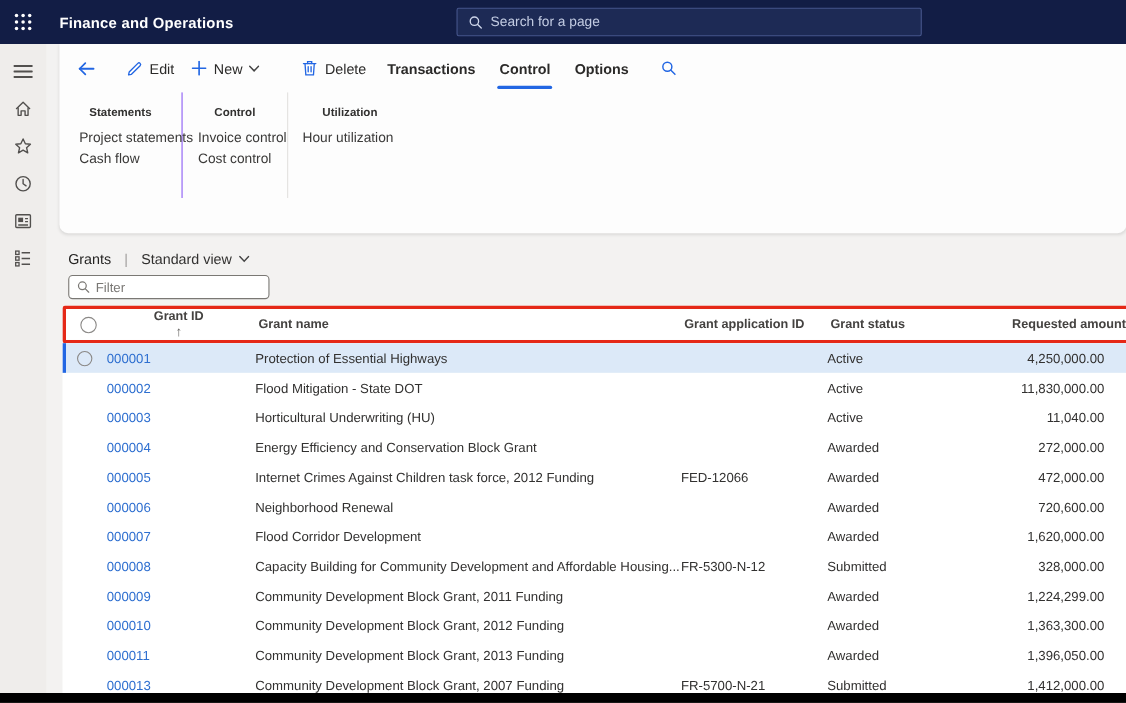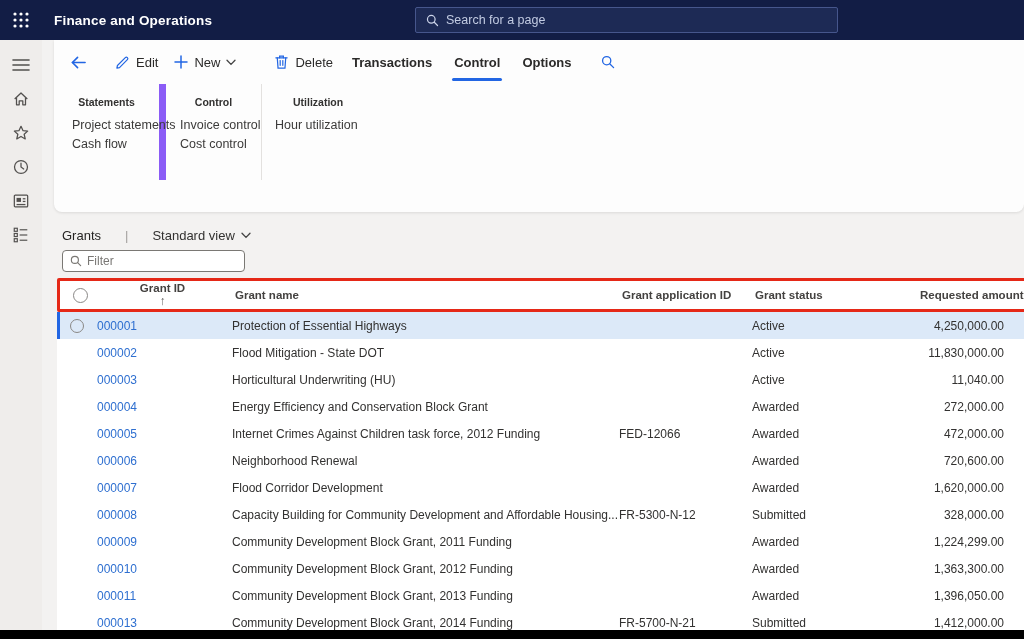--- a/index.html
+++ b/index.html
@@ -30,31 +30,31 @@
   .back-btn { padding:0 10px 0 8px; }
   .tb-tab { position:relative; font-size:13px; font-weight:600; color:#2b2a29; padding:0 11px; height:100%; display:flex; align-items:center; cursor:pointer; }
   .tb-tab.active { font-weight:700; }
   .tb-tab.active::after { content:""; position:absolute; left:9px; right:9px; bottom:3px; height:3px; border-radius:2px; background:#2266e3; }
   .tb-search { margin-left:10px; padding:0 8px; cursor:pointer; height:100%; display:flex; align-items:center; }
   .gap-sm { width:10px; } .gap-md { width:22px; }
 
   
   .ribbon { display:flex; padding-left:0; height:96px; }
   .rb-group { padding-top:12px; }
-  .rb-group.g1 { width:112px; border-right:7px solid #8b5cf6; padding-left:18px; }
+  .rb-group.g1 { width:112px; border-right:1px solid #8b5cf6; padding-left:18px; }
   .rb-group.g2 { width:96px;  border-right:1px solid #e3e1df; padding-left:14px; }
   .rb-group.g3 { width:140px; padding-left:13px; }
   .rb-title { font-size:10.5px; font-weight:bold; color:#323130; text-align:center; margin-bottom:8px; }
   .rb-group.g1 .rb-title { margin-right:18px; }
   .rb-group.g2 .rb-title { margin-right:14px; }
   .rb-group.g3 .rb-title { text-align:left; padding-left:18px; }
   .rb-item { font-size:12.5px; color:#3b3a39; line-height:19px; cursor:pointer; white-space:nowrap; }
 
   
-  .caption-row { margin:13px 0 0 20px; display:flex; align-items:center; gap:24px; height:20px; }
+  .caption-row { margin:13px 0 0 20px; display:flex; align-items:center; gap:12px; height:20px; }
   .cap-grants { font-size:13px; color:#252423; cursor:pointer; }
   .cap-sep { color:#a19f9d; font-size:13px; }
   .cap-view { font-size:13px; color:#323130; display:flex; align-items:center; gap:6px; cursor:pointer; }
   .filter-box { margin:5px 0 0 20px; width:183px; height:22px; background:#fff; border:1px solid #7a7874; border-radius:4px; display:flex; align-items:center; padding-left:7px; gap:5px; }
   .filter-box input { border:none; outline:none; font-size:12px; color:#3b3a39; width:140px; font-family:"Liberation Sans",sans-serif; }
   .filter-box input::placeholder { color:#797774; }
 
   
   .grid { margin-left:15px; width:967px; }
   .trow { display:grid; grid-template-columns:40px 135px 387px 133px 165px 1fr; align-items:center; }
@@ -365,21 +365,21 @@
     <div class="c-name">Community Development Block Grant, 2013 Funding</div>
     <div class="c-app"></div>
     <div class="c-status">Awarded</div>
     <div class="c-amount">1,396,050.00</div>
   </div>
         <div class="trow row">
     <div class="c-sel">
             <span class="radio"></span>
           </div>
     <div class="c-id"><a href="#">000013</a></div>
-    <div class="c-name">Community Development Block Grant, 2014 Funding</div>
+    <div class="c-name">Community Development Block Grant, 2007 Funding</div>
     <div class="c-app">FR-5700-N-21</div>
     <div class="c-status">Submitted</div>
     <div class="c-amount">1,412,000.00</div>
   </div>
       </div>
   </div>
 </div>
 
 <div class="bottom-bar"></div>
 

